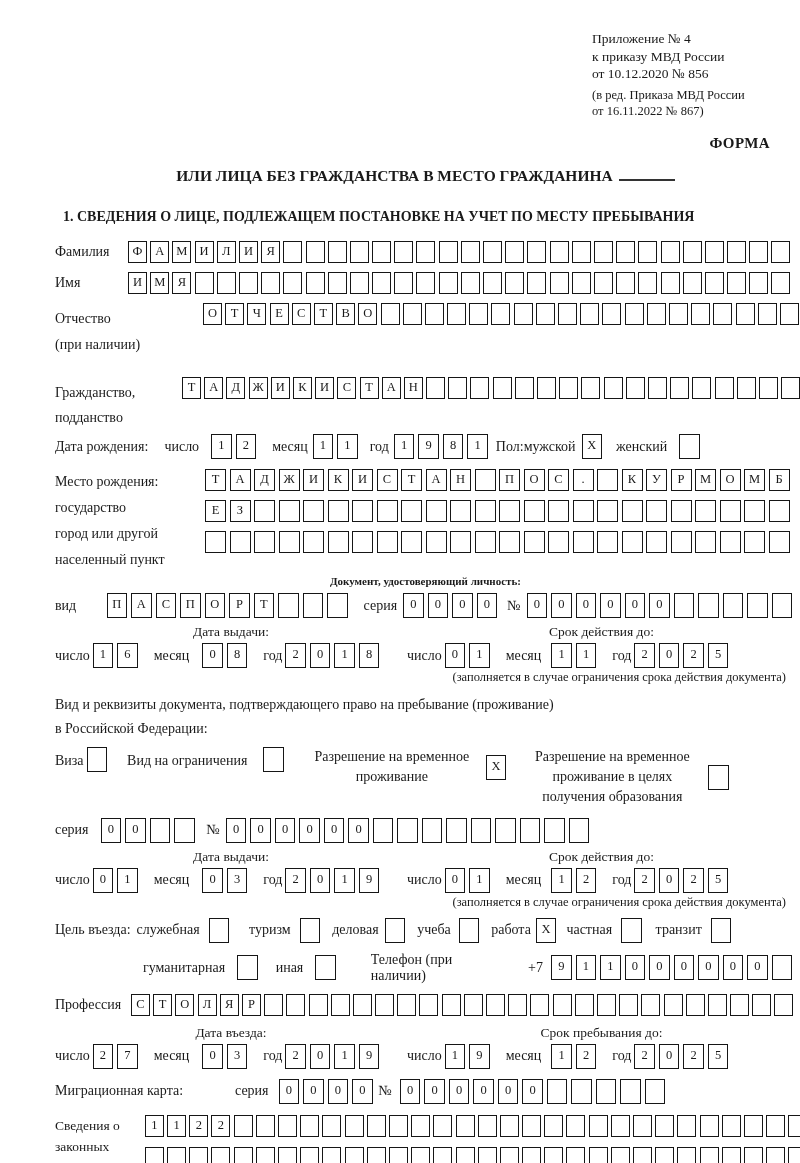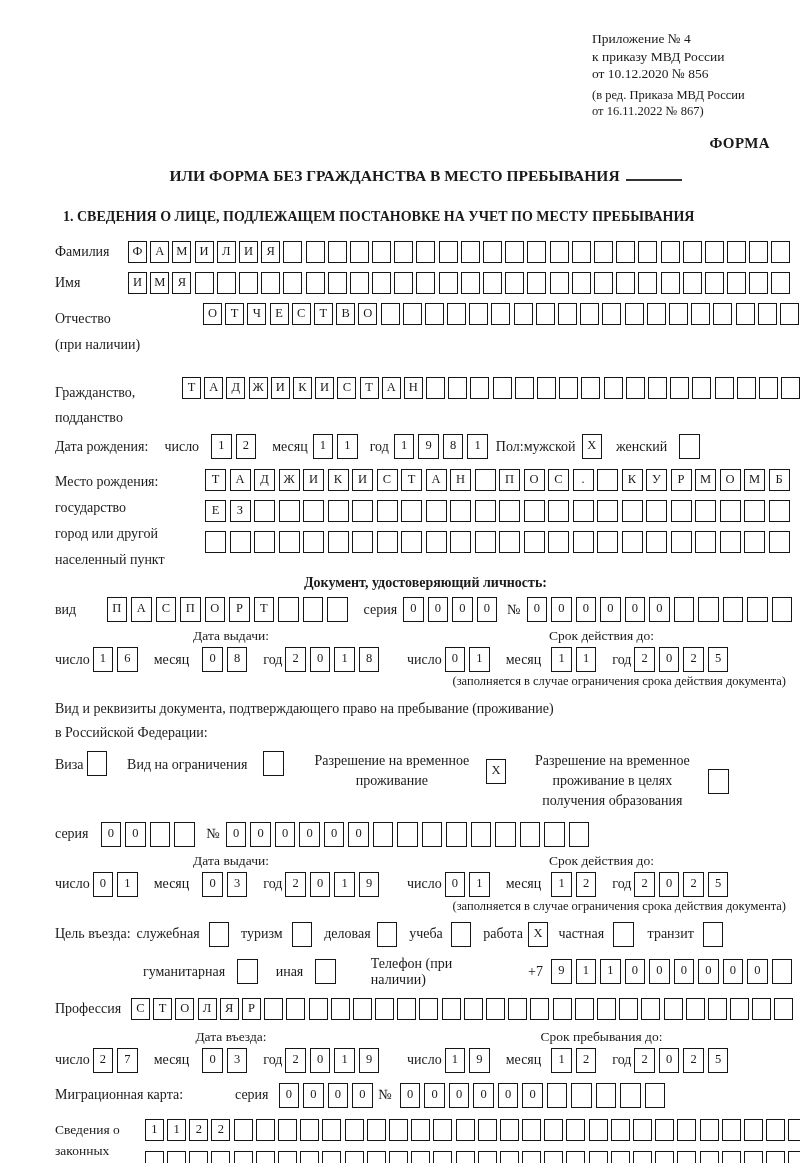--- a/index.html
+++ b/index.html
@@ -30,21 +30,21 @@
   .wide > .cell { width: 21px; margin-right: 3.5px; }
   .box { vertical-align: middle; }
 
   .cellrow { display: flex; align-items: flex-start; margin-bottom: 9px; }
   .rowlabel { flex: none; padding-top: 3px; }
   .labelblock { flex: none; line-height: 1.8; padding-top: 3px; }
   .inline-row { display: flex; align-items: center; }
   .dlabel { margin: 0 5px 0 12px; }
   .glabel { margin: 0 6px 0 12px; }
 
-  .center-heading { text-align: center; font-weight: bold; font-size: 14px; margin: 2px 0 6px; }
+  .center-heading { text-align: center; font-weight: bold; font-size: 11px; margin: 2px 0 6px; }
   .datepair { display: flex; margin-top: 6px; }
   .dp-head { text-align: center; font-size: 13.5px; margin-bottom: 3px; }
   .dp-line { display: flex; align-items: center; }
   .note-right { text-align: right; font-size: 12.5px; margin: 2px 10px 8px 0; }
 
   .intro { line-height: 1.7; }
   .opt-row { display: flex; align-items: flex-start; margin: 6px 0 10px; }
   .opt { display: flex; align-items: center; }
   .opt-label { padding-top: 4px; }
   .opt-label-multi { text-align: center; line-height: 1.45; }
@@ -62,21 +62,21 @@
   <div>к приказу МВД России</div>
   <div>от 10.12.2020 № 856</div>
   <div class="rev">
     <div>(в ред. Приказа МВД России</div>
     <div>от 16.11.2022 № 867)</div>
   </div>
 </div>
 <div class="forma">ФОРМА</div>
 
 <div class="title">
-  <div><span>ИЛИ ФОРМА БЕЗ ГРАЖДАНСТВА В МЕСТО ПРЕБЫВАНИЯ</span><span class="blank"></span></div>
+  <div><span>ИЛИ ЛИЦА БЕЗ ГРАЖДАНСТВА В МЕСТО ГРАЖДАНИНА</span><span class="blank"></span></div>
 </div>
 
 <div class="sec-heading">1. СВЕДЕНИЯ О ЛИЦЕ, ПОДЛЕЖАЩЕМ ПОСТАНОВКЕ НА УЧЕТ ПО МЕСТУ ПРЕБЫВАНИЯ</div>
 
 <div class="cellrow">
   <span class="rowlabel" style="width:73px">Фамилия</span>
   <div class="cells">
       <span class="cell">Ф</span>
       <span class="cell">А</span>
       <span class="cell">М</span>
@@ -517,21 +517,21 @@
   </div>
 </div>
 <div class="note-right">(заполняется в случае ограничения срока действия документа)</div>
 
 <div class="inline-row" style="margin-bottom:9px">
   <span style="margin-right:6px">Цель въезда:</span>
   <span class="p-opt">
       <span>служебная</span>
       <span class="cell lg box" style="margin-left:9px"></span>
     </span>
-  <span class="p-opt" style="margin-left:8px">
+  <span class="p-opt" style="margin-left:16px">
       <span>туризм</span>
       <span class="cell lg box" style="margin-left:9px"></span>
     </span>
   <span class="p-opt" style="margin-left:8px">
       <span>деловая</span>
       <span class="cell lg box" style="margin-left:6px"></span>
     </span>
   <span class="p-opt" style="margin-left:8px">
       <span>учеба</span>
       <span class="cell lg box" style="margin-left:8px"></span>

